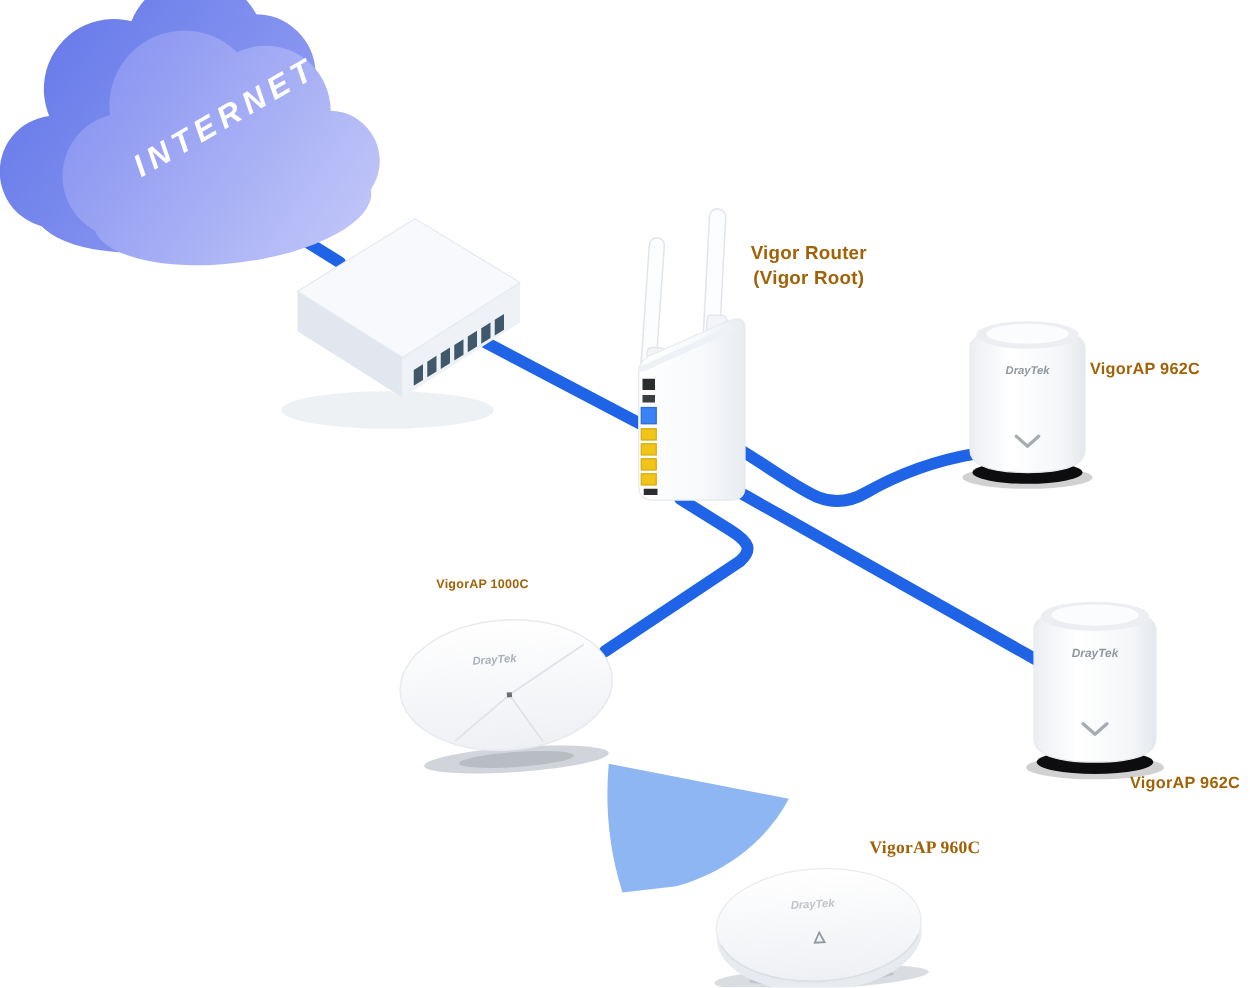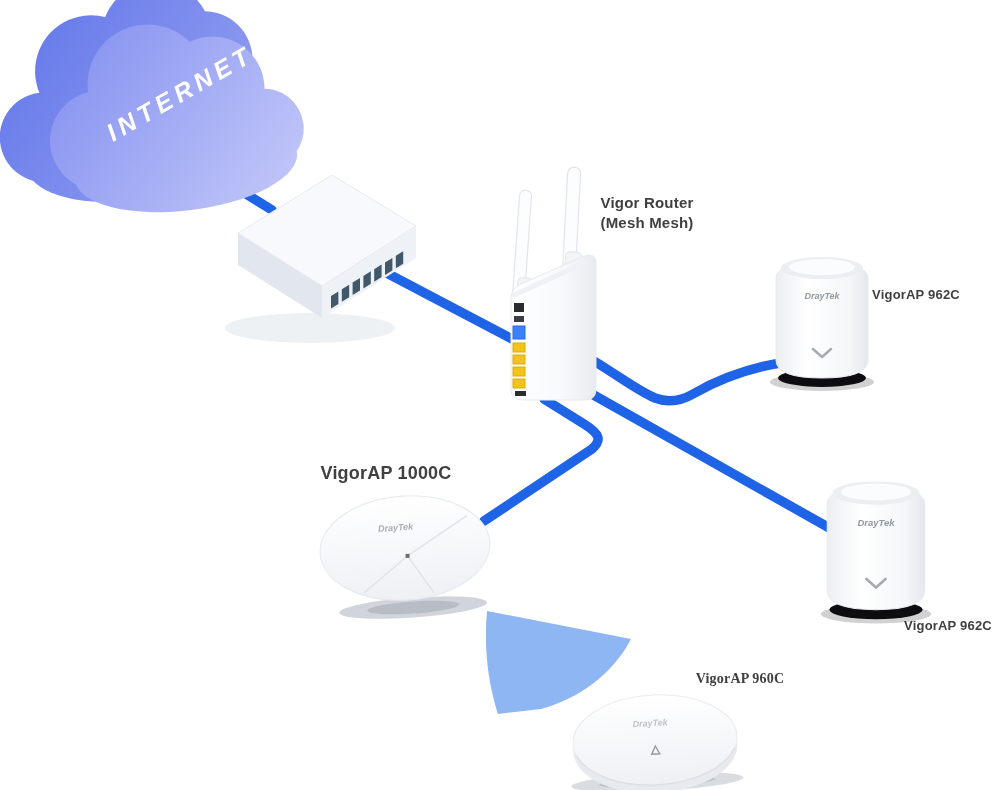--- a/index.html
+++ b/index.html
@@ -1,23 +1,23 @@
 <!DOCTYPE html>
 <html><head>
 <meta charset="utf-8">
 <style>
   html,body{margin:0;padding:0;background:#ffffff;}
   #canvas{position:relative;width:1000px;height:790px;background:#ffffff;overflow:hidden;
           font-family:"Liberation Sans", sans-serif;}
   #scene{position:absolute;left:0;top:0;}
-  .dev-label{position:absolute;color:#404040;font-weight:700;text-align:center;
+  .dev-label{position:absolute;color:#a16207;font-weight:700;text-align:center;
              line-height:1.35;letter-spacing:.2px;}
   .lbl-router{left:592px;top:193px;width:110px;font-size:15px;}
   .lbl-ap1{left:866px;top:286px;width:100px;font-size:13px;}
-  .lbl-dish{left:318px;top:461px;width:136px;font-size:18px;}
+  .lbl-dish{left:318px;top:461px;width:136px;font-size:10px;}
   .lbl-ap3{left:898px;top:617px;width:100px;font-size:13px;}
   .lbl-ceiling{left:668px;top:670px;width:144px;font-size:14px;font-family:Liberation Serif, serif;}
 </style>
 </head>
 <body>
 
 <div id="canvas">
 
 <svg id="scene" width="1000" height="790" viewBox="0 0 1000 790">
   <defs>
@@ -152,20 +152,20 @@
     <ellipse cx="0" cy="8" rx="82" ry="45" fill="#e7eaee"></ellipse>
     <ellipse cx="0" cy="0" rx="82" ry="45" fill="url(#lgDisc)" stroke="#e9ebef" stroke-width="1"></ellipse>
     <path d="M-79,12 A82,45 0 0 0 79,12" fill="none" stroke="#dcdfe4" stroke-width="1.3"></path>
     <text x="-4" y="-14" text-anchor="middle" font-size="9" font-style="italic" font-weight="600" fill="#c0c4ca">DrayTek</text>
     <polygon points="0,6 4,14 -4,14" fill="none" stroke="#9298a1" stroke-width="1.4"></polygon>
   </g>
 </svg>
 
 <div class="dev-label lbl-router">
   <div>Vigor Router</div>
-  <div>(Mesh Mesh)</div>
+  <div>(Vigor Root)</div>
 </div>
 <div class="dev-label lbl-ap1">VigorAP 962C</div>
 <div class="dev-label lbl-dish">VigorAP 1000C</div>
 <div class="dev-label lbl-ap3">VigorAP 962C</div>
 <div class="dev-label lbl-ceiling">VigorAP 960C</div>
 
 </div>
 
 </body></html>

